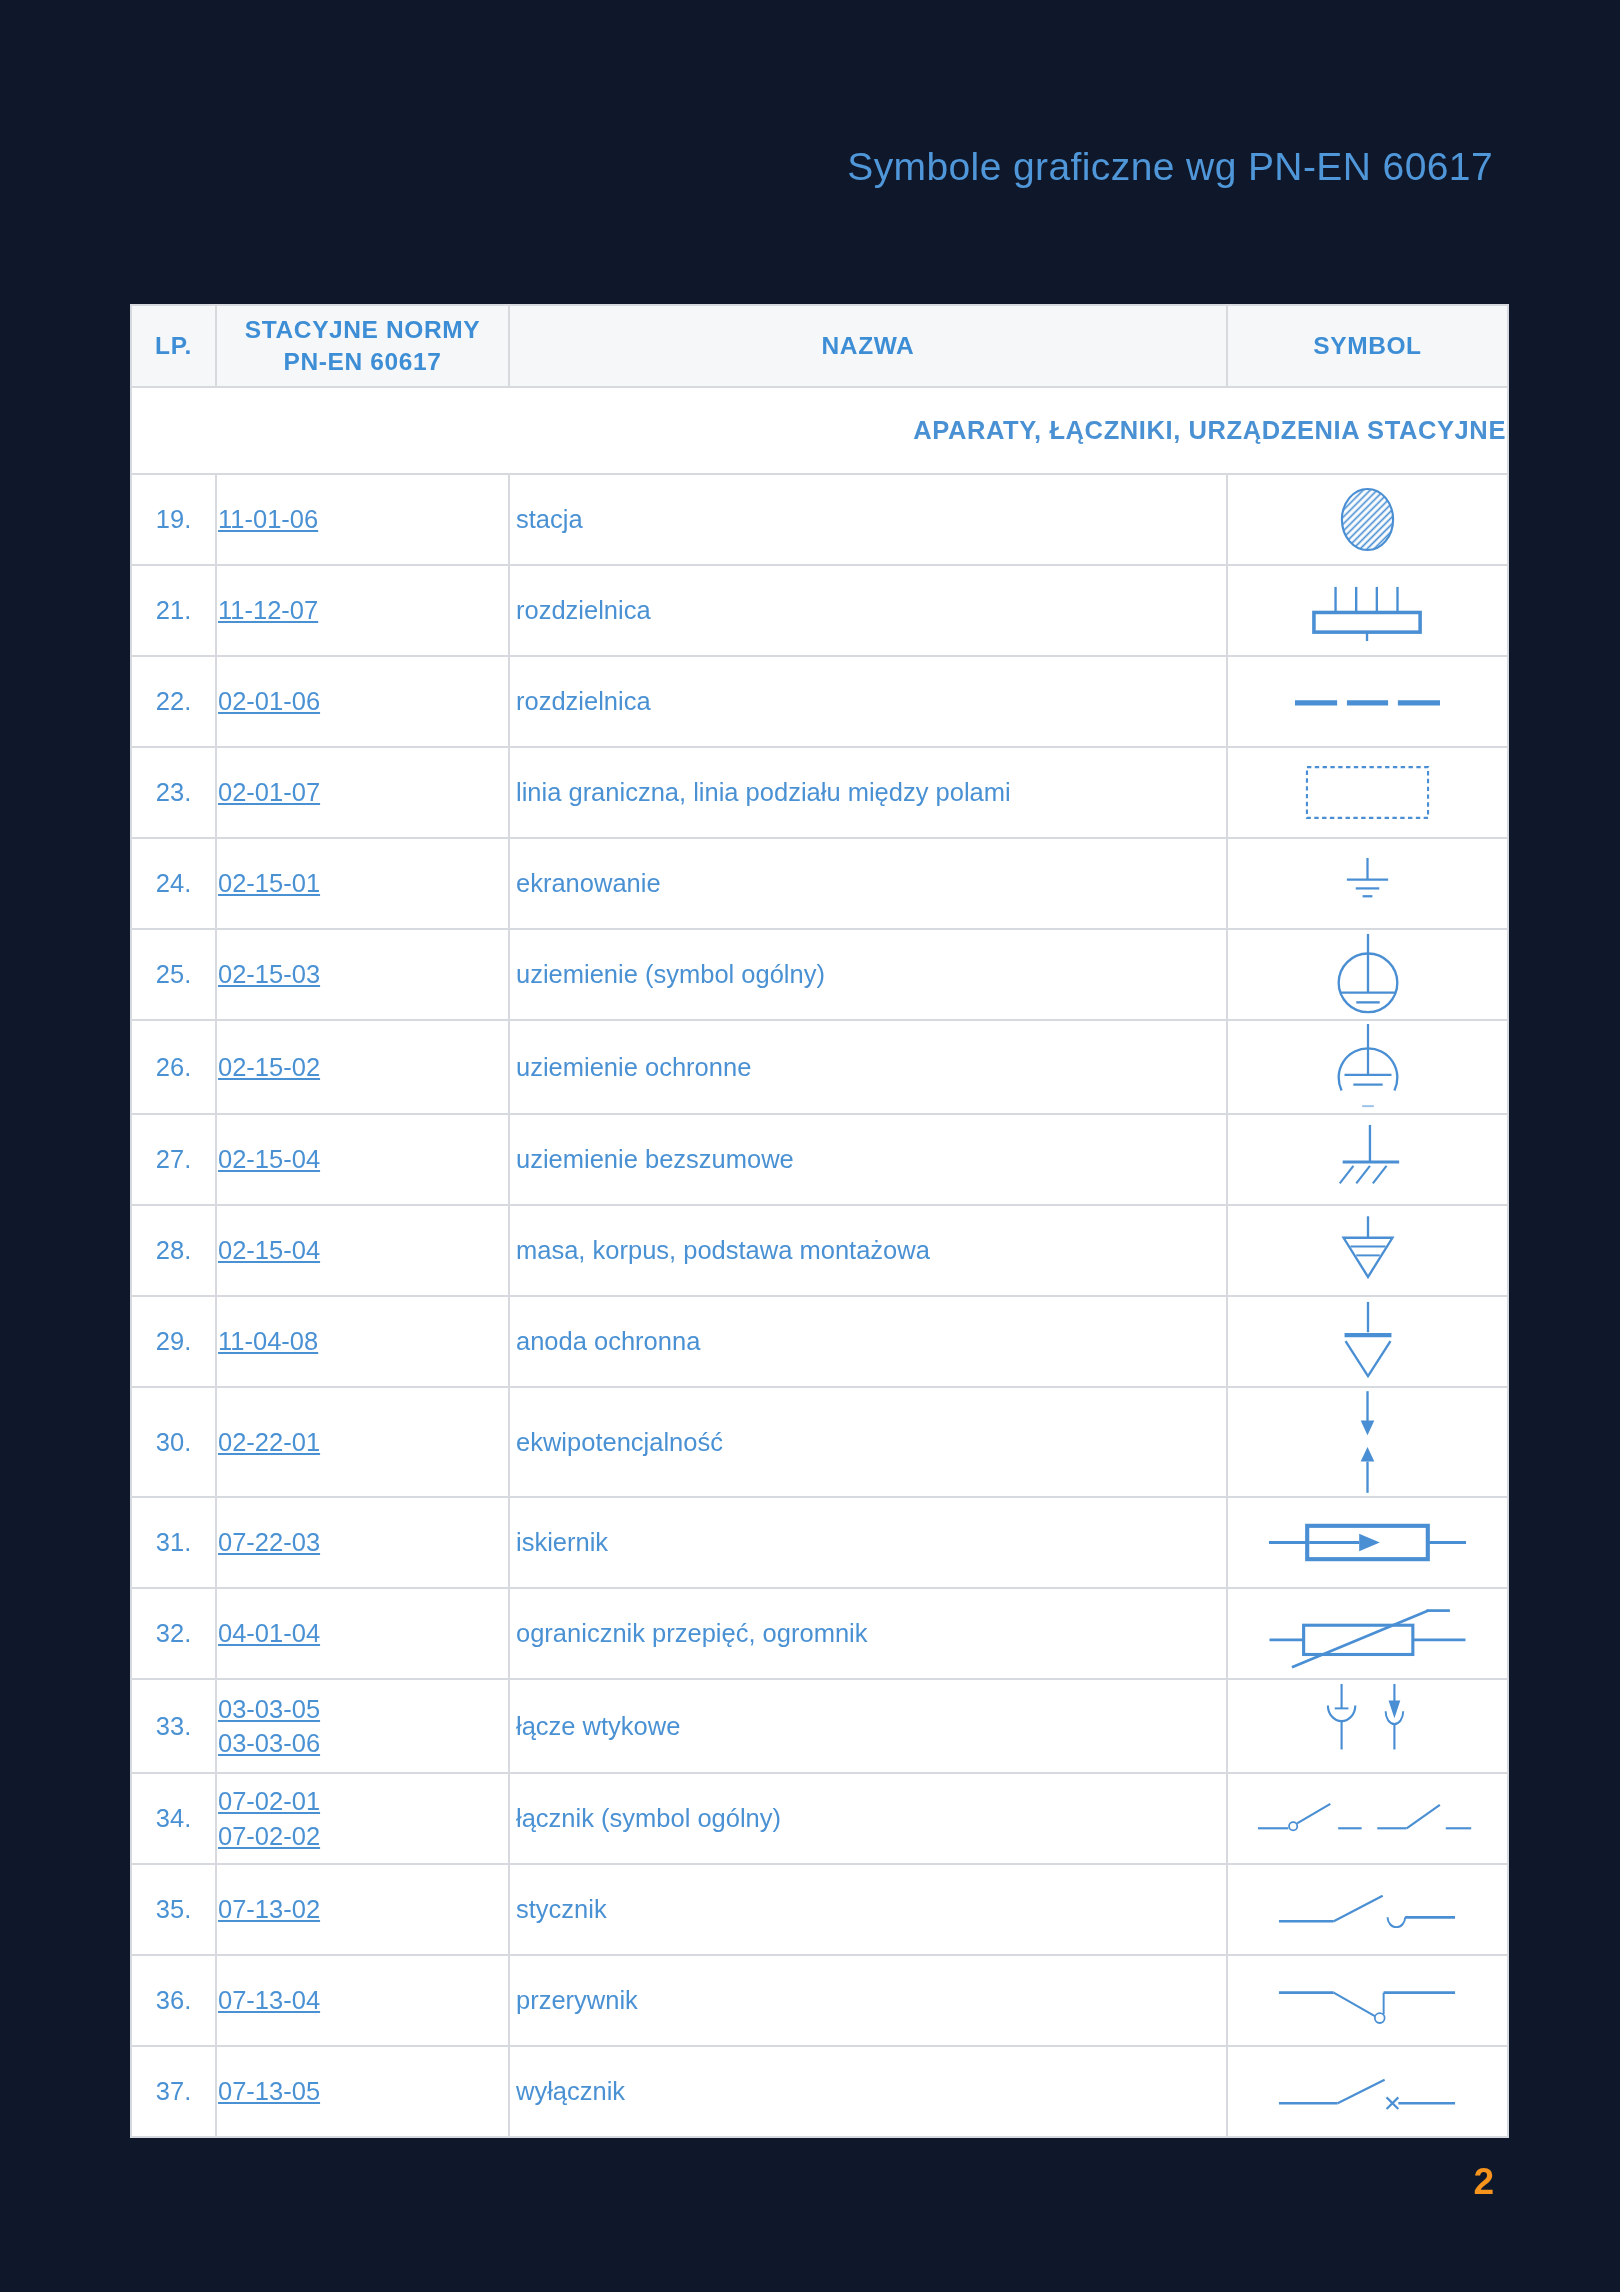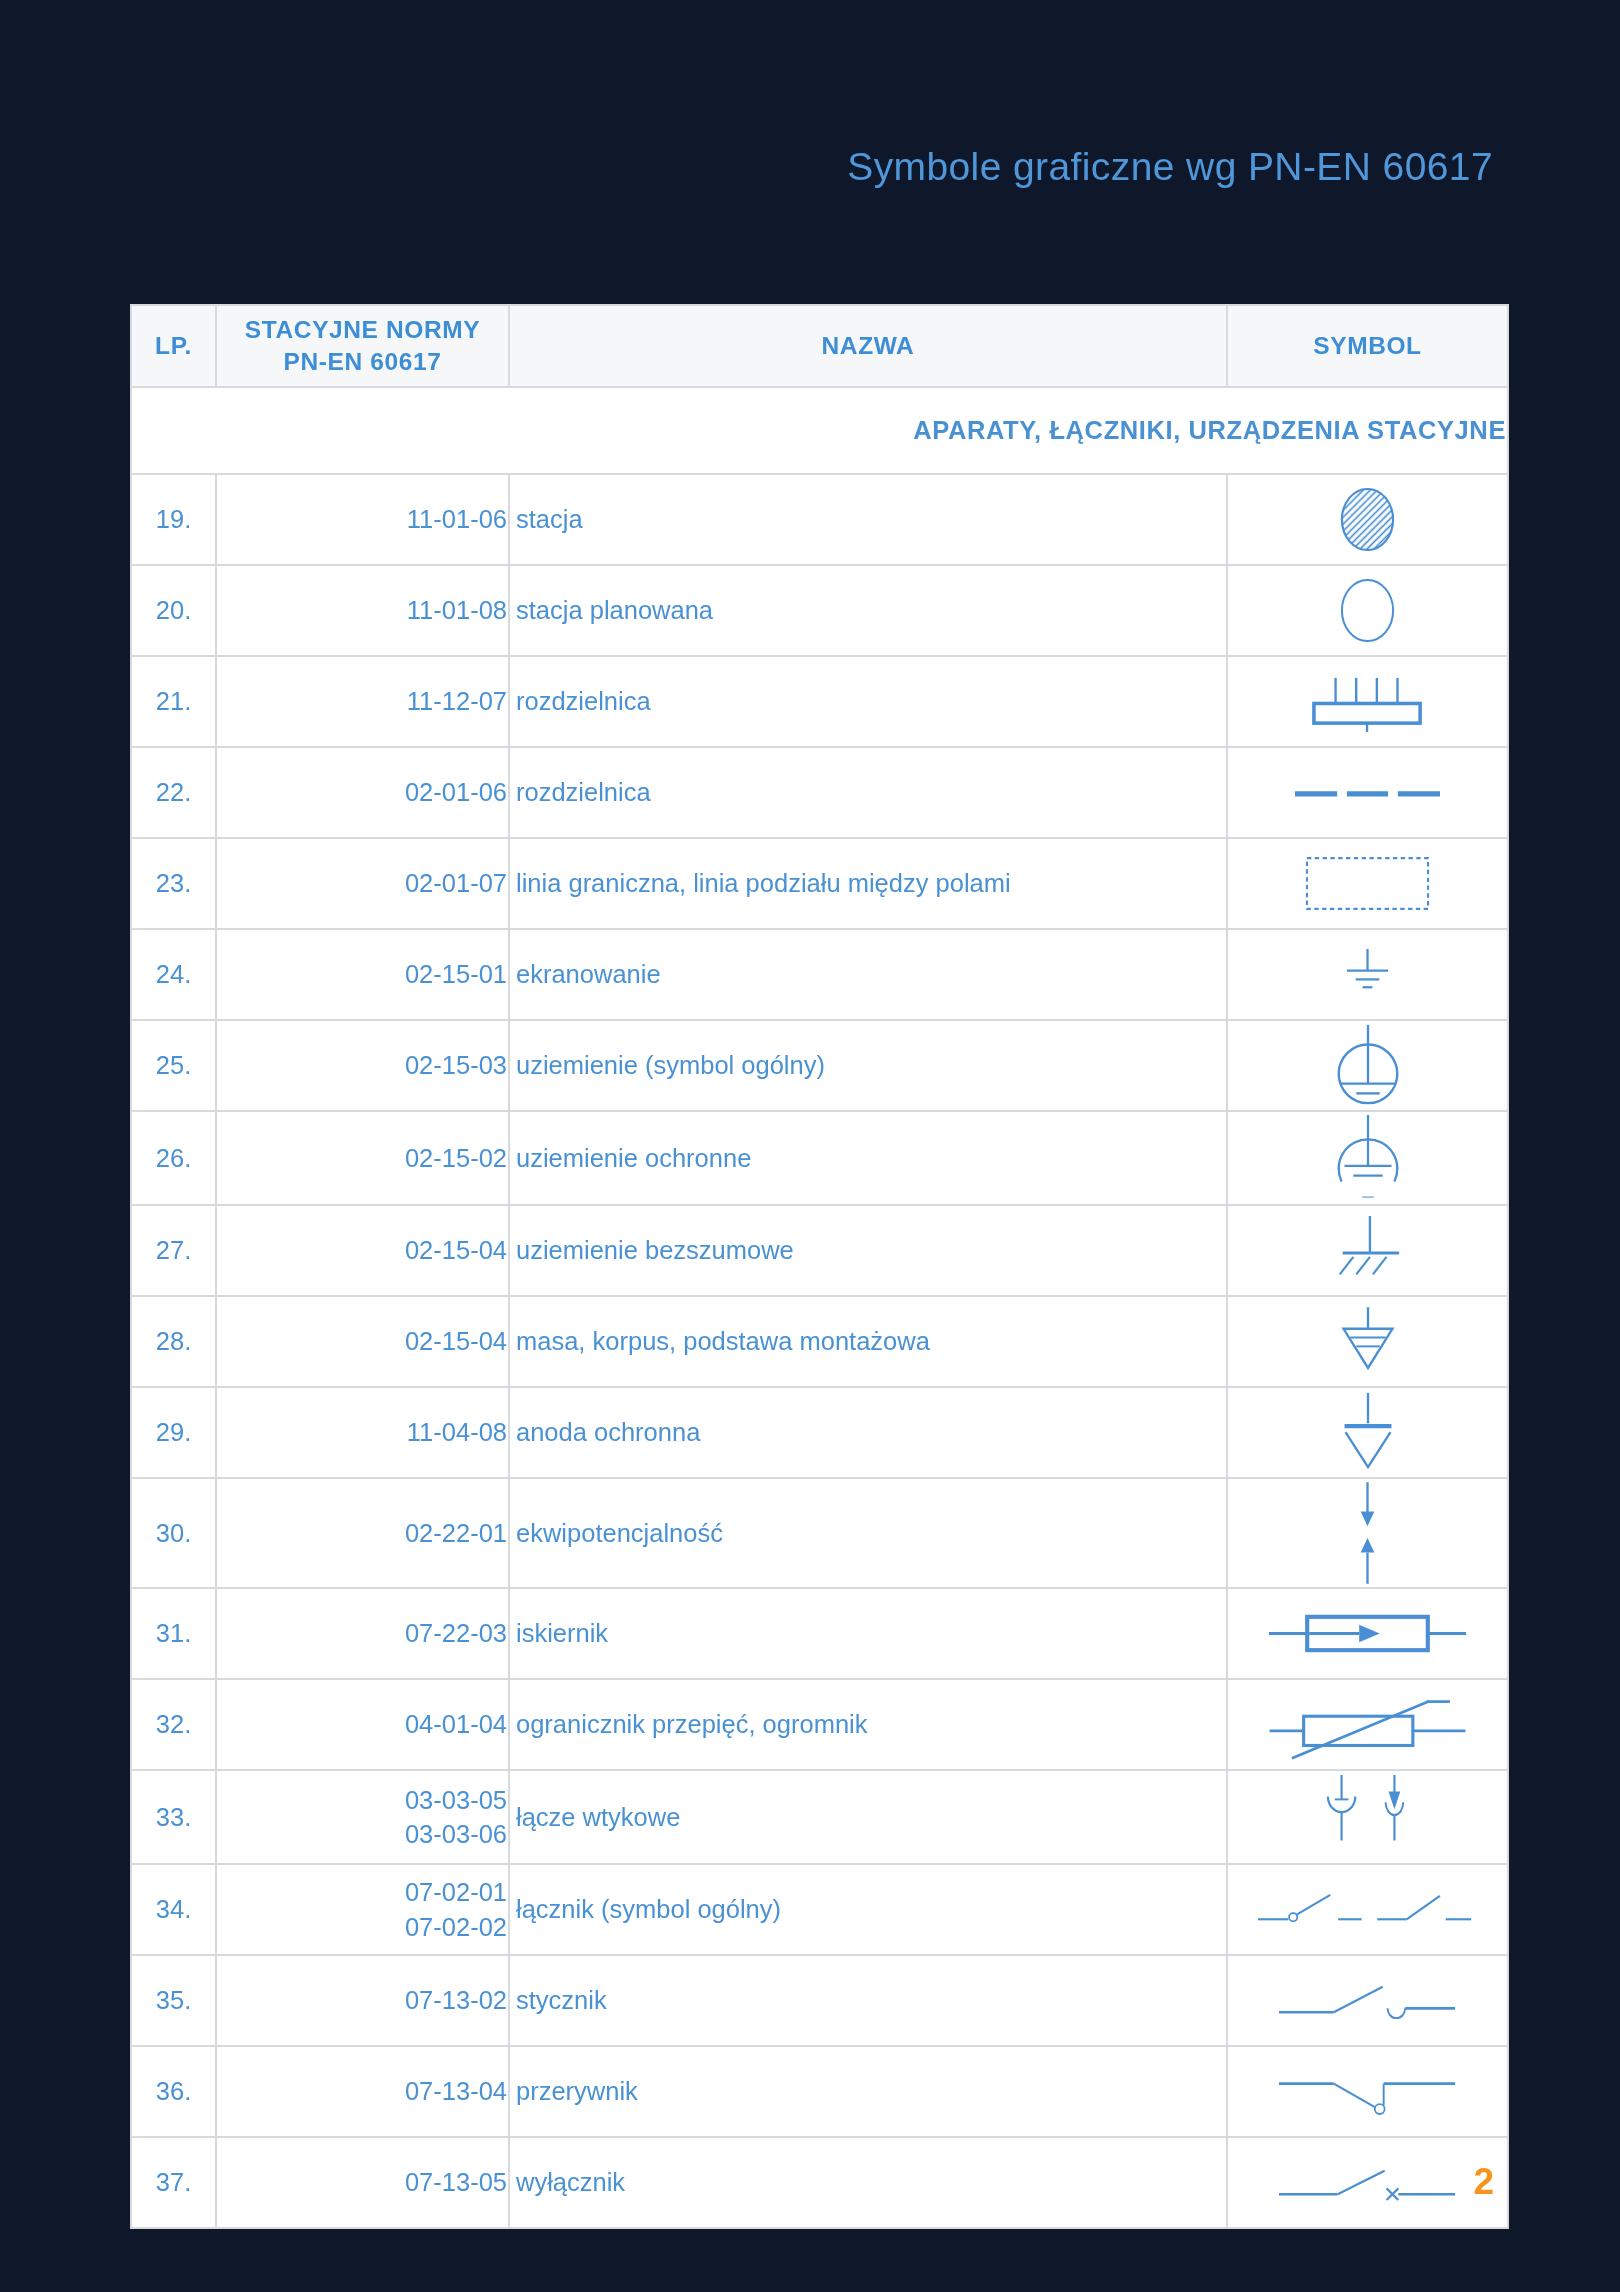--- a/index.html
+++ b/index.html
@@ -21,21 +21,21 @@
     background:#f6f7f9; color:#3e8ed6; font-weight:bold;
     font-size:24.5px; letter-spacing:0.6px; height:78px; text-align:center;
     line-height:1.3;
   }
   .section-cell {
     height:83px; color:#3e8ed6; font-weight:bold; font-size:26.5px;
     text-align:right; letter-spacing:0.6px; background:#ffffff;
   }
   .sym-table td { color:#4a91d4; font-size:25.5px; background:#ffffff; vertical-align:middle; }
   .td-lp   { text-align:center; height:87px; }
-  .td-norm { text-align:right; white-space:pre-line; line-height:1.35; }
+  .td-norm { text-align:left; white-space:pre-line; line-height:1.35;text-decoration:underline; }
   .td-name { text-align:left; padding-left:6px; }
   .td-sym  { text-align:center; }
   .td-sym svg { display:inline-block; vertical-align:middle; }
   .page-num {
     position:absolute; top:2161px; right:126px;
     font-size:37px; font-weight:bold; color:#f7941d;
   }
 </style>
 </head>
 <body>
@@ -76,30 +76,20 @@
             <defs>
                 <pattern id="h19" width="5" height="5" patternUnits="userSpaceOnUse" patternTransform="rotate(45)">
               <line x1="2.5" y1="0" x2="2.5" y2="5" stroke="#4a8fd3" stroke-width="1.7"></line>
             </pattern>
               </defs>
             <ellipse cx="32" cy="34" rx="26" ry="31" fill="url(#h19)" stroke="#4a8fd3" stroke-width="2.2"></ellipse>
           </svg>
         </td>
       </tr>
 
-      <tr>
-        <td class="td-lp">20.</td>
-        <td class="td-norm">11-01-08</td>
-        <td class="td-name">stacja planowana</td>
-        <td class="td-sym">
-          <svg width="63" height="67" viewBox="0 0 64 68">
-            <ellipse cx="32" cy="34" rx="26" ry="31" fill="none" stroke="#4a8fd3" stroke-width="2"></ellipse>
-          </svg>
-        </td>
-      </tr>
 
       <tr>
         <td class="td-lp">21.</td>
         <td class="td-norm">11-12-07</td>
         <td class="td-name">rozdzielnica</td>
         <td class="td-sym">
           <svg width="116" height="63" viewBox="0 0 118 64">
             <g stroke="#4a8fd3" fill="none">
               <rect x="4" y="34" width="108" height="20" stroke-width="3.6"></rect>
               <line x1="26" y1="34" x2="26" y2="8" stroke-width="2.4"></line>

